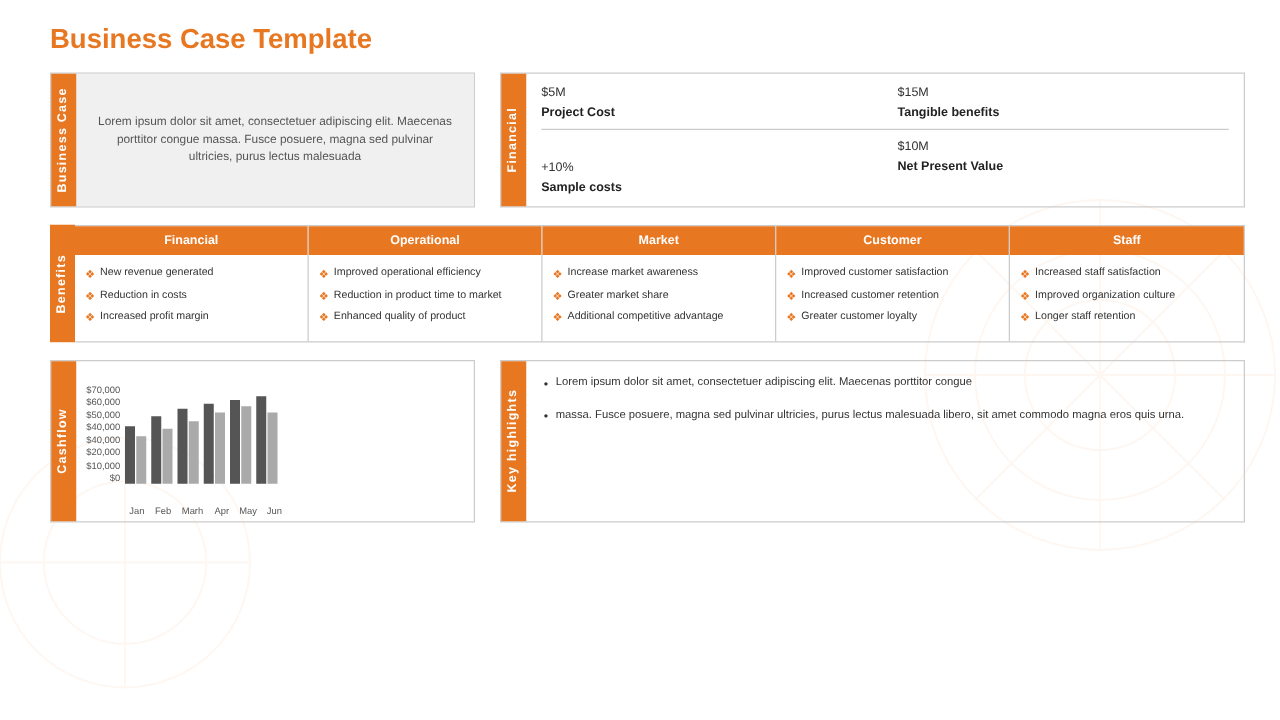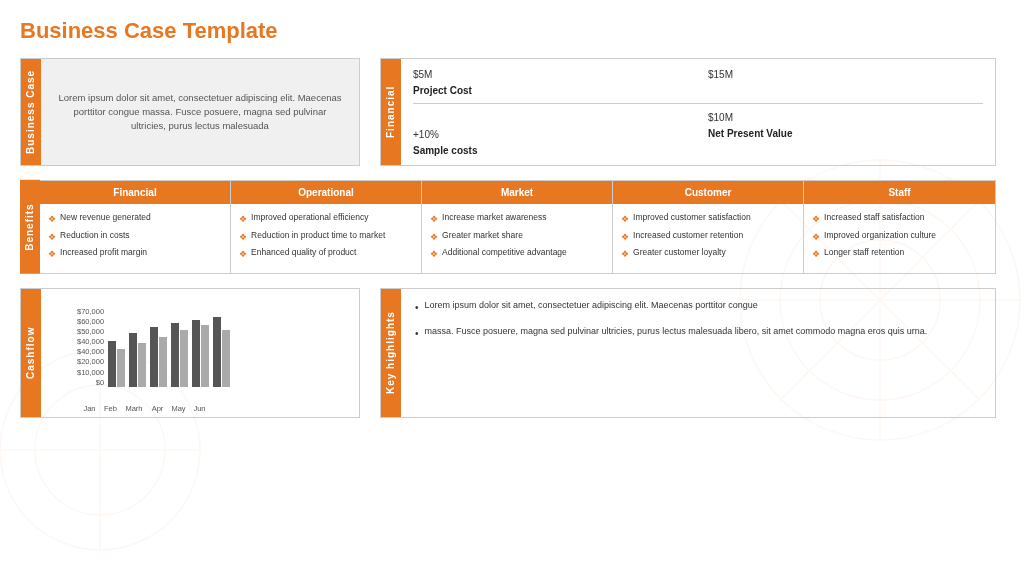--- a/index.html
+++ b/index.html
@@ -9,21 +9,21 @@
       background: #fff;
       font-family: Arial, sans-serif;
       font-size: 10px;
       overflow: hidden;
       position: relative;
     }
 
     .main-content {
       position: relative;
       z-index: 1;
-      padding: 18px 28px 10px 20px;
+      padding: 18px 28px 10px 40px;
     }
 
     
     .page-title {
       color: #e87722;
       font-size: 22px;
       font-weight: 600;
       margin-bottom: 14px;
     }
 
@@ -202,21 +202,20 @@
 
     .y-axis {
       display: flex;
       flex-direction: column;
       justify-content: space-between;
       align-items: flex-end;
       padding-right: 4px;
       height: 80px;
       font-size: 7.5px;
       color: #555;
-      margin-left: 28px;
     }
 
     .bars-container {
       display: flex;
       align-items: flex-end;
       gap: 4px;
       flex: 1;
       height: 80px;
     }
 
@@ -330,20 +329,21 @@
       <div class="vertical-label">Business Case</div>
       <div class="business-case-text">Lorem ipsum dolor sit amet, consectetuer adipiscing elit. Maecenas porttitor congue massa. Fusce posuere, magna sed pulvinar ultricies, purus lectus malesuada</div>
     </div>
 
     <div class="financial-box">
       <div class="vertical-label">Financial</div>
       <div class="financial-table">
         <div class="fin-val">$5M</div>
         <div class="fin-val">$15M</div>
         <div class="fin-label">Project Cost</div>
+        <div class="fin-label">Tangible benefits</div>
         <div class="fin-divider"></div>
         <div style="grid-column:1;"></div>
         <div class="fin-val">$10M</div>
         <div class="fin-val">+10%</div>
         <div class="fin-label">Net Present Value</div>
         <div class="fin-label">Sample costs</div>
       </div>
     </div>
 
   </div>

